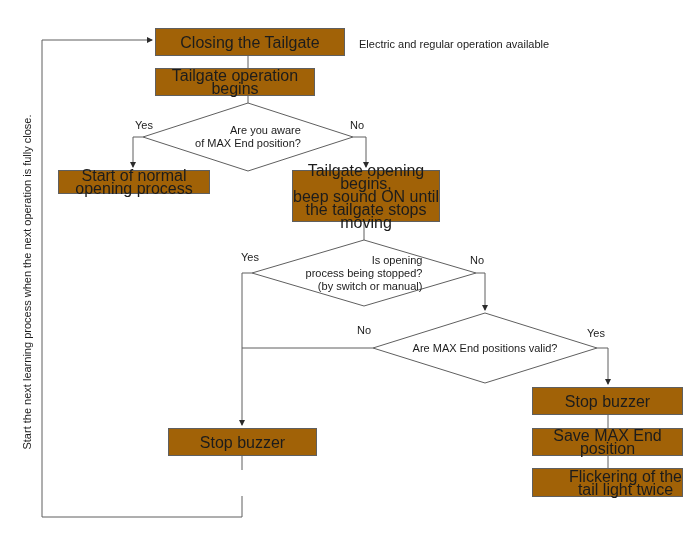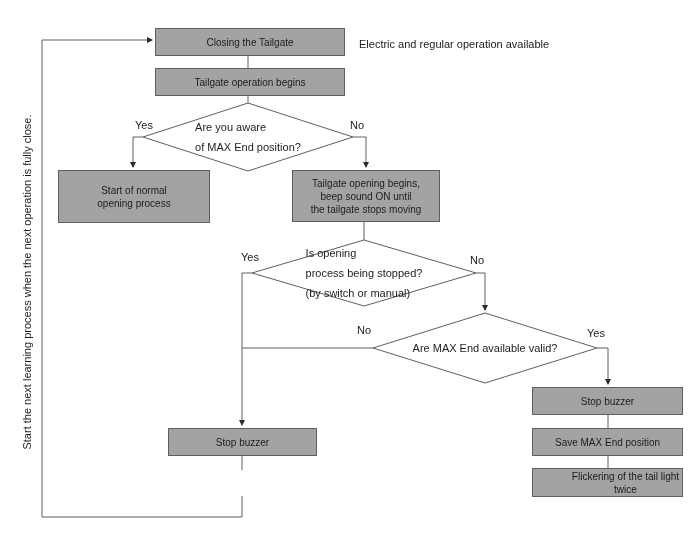--- a/index.html
+++ b/index.html
@@ -13,36 +13,36 @@
     overflow: hidden;
   }
   #connectors {
     position: absolute;
     left: 0; top: 0;
     width: 700px; height: 546px;
   }
   .box {
     position: absolute;
     box-sizing: border-box;
-    background: #a3a3a3;
+    background: #a16207;
     border: 1px solid #5f5f5f;
     display: flex;
     align-items: center;
     justify-content: center;
     text-align: center;
-    font-size: 10px;
+    font-size: 16px;
     line-height: 13px;
     white-space: pre-line;
   }
   .diamond-label {
     position: absolute;
     transform: translate(-50%, -50%);
-    text-align: left;
+    text-align: right;
     font-size: 11px;
-    line-height: 20px;
+    line-height: 13px;
     white-space: pre-line;
   }
   .branch-label {
     position: absolute;
     transform: translate(-50%, -50%);
     font-size: 11px;
     line-height: 12px;
     white-space: nowrap;
   }
   .side-note {
@@ -92,37 +92,37 @@
 
       <polygon points="143,137 248,103 353,137 248,171" fill="#ffffff"></polygon>
       <polygon points="252,273 364,240 476,273 364,306" fill="#ffffff"></polygon>
       <polygon points="373,348 485,313 597,348 485,383" fill="#ffffff"></polygon>
     </g>
   </svg>
 
   <div class="side-note">Start the next learning process when the next operation is fully close.</div>
 
   <div class="box" style="left:155px; top:28px; width:190px; height:28px;">Closing the Tailgate</div>
-  <div class="box" style="left:155px; top:68px; width:190px; height:28px;">Tailgate operation begins</div>
-  <div class="box" style="left:58px; top:170px; width:152px; height:53px;">Start of normal
+  <div class="box" style="left:155px; top:68px; width:160px; height:28px;">Tailgate operation begins</div>
+  <div class="box" style="left:58px; top:170px; width:152px; height:24px;">Start of normal
 opening process</div>
   <div class="box" style="left:292px; top:170px; width:148px; height:52px;">Tailgate opening begins,
 beep sound ON until
 the tailgate stops moving</div>
   <div class="box" style="left:168px; top:428px; width:149px; height:28px;">Stop buzzer</div>
   <div class="box" style="left:532px; top:387px; width:151px; height:28px;">Stop buzzer</div>
   <div class="box" style="left:532px; top:428px; width:151px; height:28px;">Save MAX End position</div>
   <div class="box" style="left:532px; top:468px; width:151px; height:29px;padding-left:36px;">Flickering of the tail light twice</div>
 
   <div class="diamond-label" style="left:248px; top:137px;">Are you aware
 of MAX End position?</div>
   <div class="diamond-label" style="left:364px; top:273px;">Is opening
 process being stopped?
 (by switch or manual)</div>
-  <div class="diamond-label" style="left:485px; top:348px;">Are MAX End available valid?</div>
+  <div class="diamond-label" style="left:485px; top:348px;">Are MAX End positions valid?</div>
 
   <div class="branch-label" style="left:144px; top:125px;">Yes</div>
   <div class="branch-label" style="left:357px; top:125px;">No</div>
   <div class="branch-label" style="left:250px; top:257px;">Yes</div>
   <div class="branch-label" style="left:477px; top:260px;">No</div>
   <div class="branch-label" style="left:364px; top:330px;">No</div>
   <div class="branch-label" style="left:596px; top:333px;">Yes</div>
 
   <div class="annotation" style="top:38px;">Electric and regular operation available</div>
 

